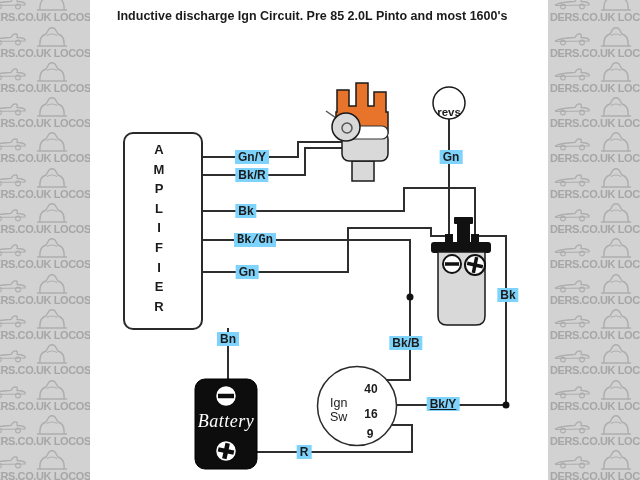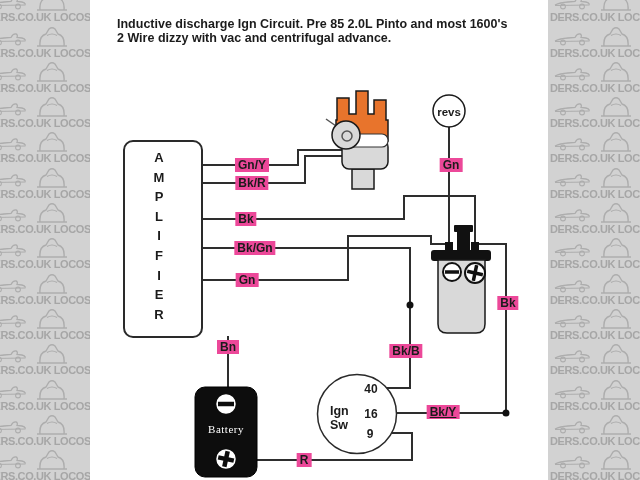--- a/index.html
+++ b/index.html
@@ -9,34 +9,34 @@
   .strip{position:absolute;top:0;height:480px;background:#d2d2d2;overflow:hidden;}
   .strip-left{left:0;width:90px;}
   .strip-right{left:548px;width:92px;}
   .wm-inner{margin-top:-11px;}
   .strip-left .wm-inner{margin-left:-14px;}
   .strip-right .wm-inner{margin-left:2px;}
   .wm-row{height:35.3px;display:flex;flex-direction:column;justify-content:flex-end;white-space:nowrap;}
   .wm-cars{display:flex;gap:10px;align-items:flex-end;height:21px;margin-left:4px;}
   .wm-text{font-weight:bold;font-size:11px;letter-spacing:-0.4px;color:#a6a6a6;line-height:13px;}
   
-  .diagram{position:absolute;left:0;top:8px;width:640px;height:364px;}
+  .diagram{position:absolute;left:0;top:0;width:640px;height:364px;}
   .title{position:absolute;left:117px;top:9px;font-size:12.5px;font-weight:bold;
          color:#1b1b1b;line-height:14px;white-space:nowrap;}
   svg.wires{position:absolute;left:0;top:0;}
-  .lbl{position:absolute;transform:translate(-50%,-50%);background:#ec4899;padding:0 3px;
+  .lbl{position:absolute;transform:translate(-50%,-50%);background:#7dd3fc;padding:0 3px;
        font-size:12px;font-weight:bold;color:#1b1b1b;white-space:nowrap;}
-  .lbl-clear{background:transparent;padding:0;}
+  .lbl-clear{background:transparent;padding:0;margin-top:8px;}
   .amp-box{position:absolute;left:123px;top:132px;width:76px;height:194px;
            border:2px solid #2a2a2a;border-radius:10px;background:#fff;}
   .amp-letters{position:absolute;left:146px;top:140px;width:26px;text-align:center;}
   .amp-ch{font-size:13px;font-weight:bold;color:#1b1b1b;line-height:19.6px;}
   .battery-label{position:absolute;left:226px;top:421px;transform:translate(-50%,-50%);
-                 font-family:"Liberation Serif",serif;font-size:11px;color:#fff;letter-spacing:0.5px;}
-  .sw-lbl{position:absolute;font-size:12.5px;font-weight:bold;color:#1b1b1b;white-space:nowrap;}
+                 font-family:"Liberation Serif",serif;font-size:18px;color:#fff;letter-spacing:0.5px;font-style:italic;}
+  .sw-lbl{position:absolute;font-size:12.5px;font-weight:normal;color:#1b1b1b;white-space:nowrap;}
 </style>
 </head>
 <body>
 
 <div class="screen">
 
   <div class="strip strip-left">
       <div class="wm-inner">
         <div class="wm-row">
           <div class="wm-cars">
@@ -490,21 +490,20 @@
           </div>
           <div class="wm-text">DERS.CO.UK LOCOSTB</div>
         </div>
       </div>
     </div>
 
   <div class="diagram">
 
     <div class="title">
       <div>Inductive discharge Ign Circuit.  Pre 85 2.0L Pinto and most 1600's</div>
-      <div>2 Wire dizzy with vac and centrifugal advance.</div>
     </div>
 
     <svg class="wires" width="640" height="480" viewBox="0 0 640 480">
 
       <g stroke="#2e2e2e" stroke-width="2" fill="none">
         <polyline points="201,157 298,157 298,142 342,142"></polyline>
         <polyline points="201,175 305,175 305,148 342,148"></polyline>
         <polyline points="201,211 404,211 404,188 475,188 475,236"></polyline>
         <polyline points="475,236 506,236 506,405"></polyline>
         <polyline points="201,240 410,240 410,380 386,380"></polyline>
@@ -568,21 +567,21 @@
         <div class="amp-ch">I</div>
         <div class="amp-ch">F</div>
         <div class="amp-ch">I</div>
         <div class="amp-ch">E</div>
         <div class="amp-ch">R</div>
       </div>
 
     <div class="lbl" style="left:252px;top:157px;">Gn/Y</div>
     <div class="lbl" style="left:252px;top:175px;">Bk/R</div>
     <div class="lbl" style="left:246px;top:211px;">Bk</div>
-    <div class="lbl" style="left:255px;top:240px;">Bk/Gn</div>
+    <div class="lbl" style="left:255px;top:240px;font-family:Liberation Mono, monospace;">Bk/Gn</div>
     <div class="lbl" style="left:247px;top:272px;">Gn</div>
     <div class="lbl" style="left:228px;top:339px;">Bn</div>
     <div class="lbl" style="left:451px;top:157px;">Gn</div>
     <div class="lbl" style="left:508px;top:295px;">Bk</div>
     <div class="lbl" style="left:406px;top:343px;text-align:center;">Bk/B</div>
     <div class="lbl" style="left:443px;top:404px;text-decoration:underline;">Bk/Y</div>
     <div class="lbl" style="left:304px;top:452px;">R</div>
 
     <div class="lbl lbl-clear" style="left:449px;top:104px;font-size:11.5px;">revs</div>
     <div class="battery-label">Battery</div>

